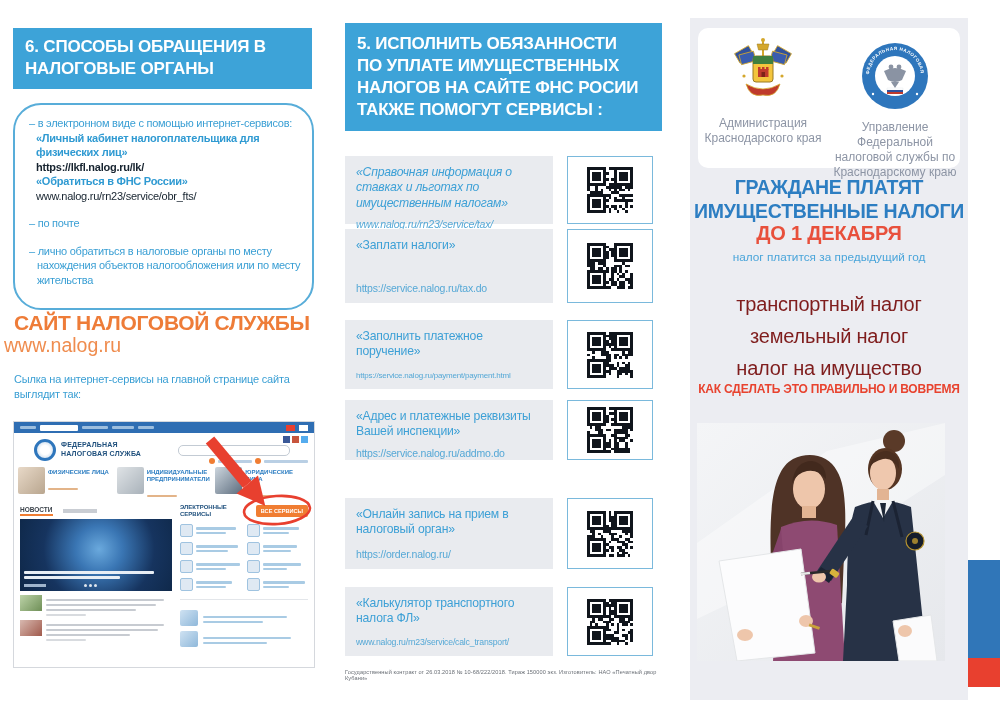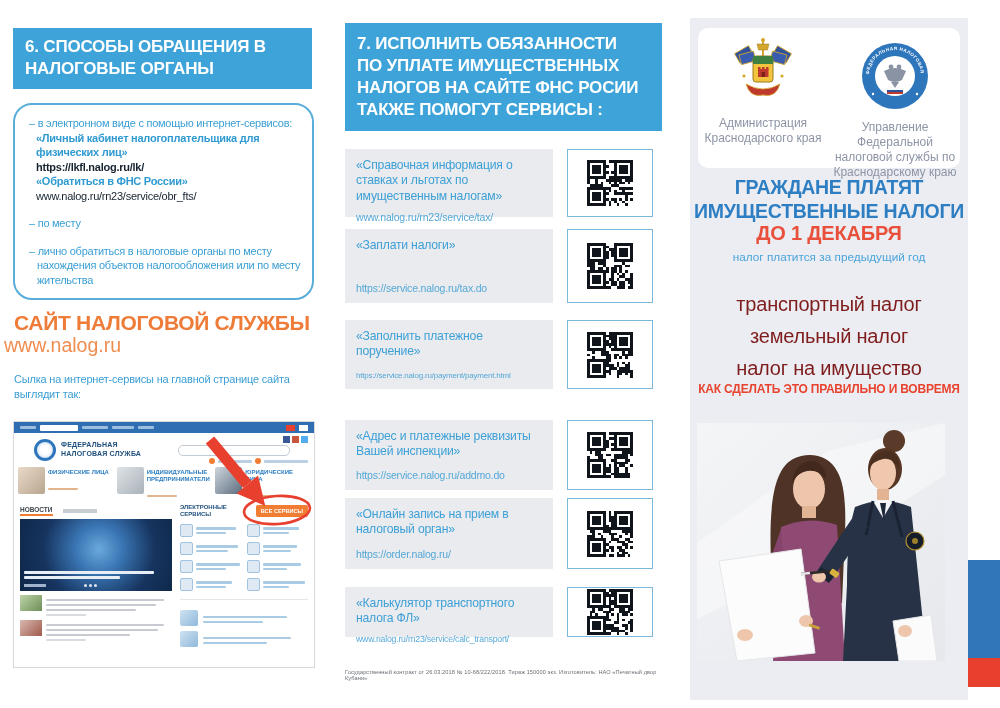--- a/index.html
+++ b/index.html
@@ -4,21 +4,21 @@
 <style>
   html,body{margin:0;padding:0;background:#fff;}
   .leaf{position:relative;width:1000px;height:708px;background:#fff;overflow:hidden;
         font-family:"Liberation Sans","DejaVu Sans",sans-serif;}
   .abs{position:absolute;}
 
   
   .l-header{left:13px;top:28px;width:275px;padding:8px 12px;background:#3da3d8;color:#fff;
             font-weight:700;font-size:17px;line-height:1.32;letter-spacing:-0.2px;}
   .l-contact{left:13px;top:103px;width:273px;min-height:168px;border:2px solid #58add9;
-             border-radius:19px;padding:11px 10px 11px 14px;color:#3a9fd4;
+             border-radius:28px;padding:11px 10px 21px 14px;color:#3a9fd4;
              font-size:11px;line-height:1.32;letter-spacing:-0.25px;}
   .l-contact p{margin:0;padding-left:8px;text-indent:-8px;}
   .l-contact .ind{padding-left:7px;text-indent:0;}
   .l-contact .b-blue{font-weight:700;color:#2f9ad2;}
   .l-contact .dark{color:#16232f;}
   .l-contact .bold{font-weight:700;}
   .l-contact .gap{margin-top:13px;}
   .l-site-title{left:14px;top:311px;color:#ee7c38;font-weight:700;font-size:21px;letter-spacing:-0.3px;}
   .l-site-url{left:4px;top:334px;color:#ef8c4e;font-size:19.5px;}
   .l-note{left:14px;top:372px;width:302px;color:#3a9fd4;font-size:11px;line-height:1.35;letter-spacing:-0.2px;}
@@ -129,21 +129,21 @@
     <div>6. СПОСОБЫ ОБРАЩЕНИЯ В</div>
     <div>НАЛОГОВЫЕ ОРГАНЫ</div>
   </div>
 
   <div class="abs l-contact">
     <p>– в электронном виде с помощью интернет-сервисов:</p>
     <div class="ind b-blue">«Личный кабинет налогоплательщика для физических лиц»</div>
     <div class="ind dark bold">https://lkfl.nalog.ru/lk/</div>
     <div class="ind b-blue">«Обратиться в ФНС России»</div>
     <div class="ind dark">www.nalog.ru/rn23/service/obr_fts/</div>
-    <p class="gap">– по месту</p>
+    <p class="gap">– по почте</p>
     <p class="gap">– лично обратиться в налоговые органы по месту нахождения объектов налогообложения или по месту жительства</p>
   </div>
 
   <div class="abs l-site-title">САЙТ НАЛОГОВОЙ СЛУЖБЫ</div>
   <div class="abs l-site-url">www.nalog.ru</div>
   <div class="abs l-note">Сылка на интернет-сервисы на главной странице сайта выглядит так:</div>
 
   <div class="abs mock">
     <div class="mock-topbar">
       <span class="tb-bar" style="width:16px"></span>
@@ -312,27 +312,27 @@
     <svg class="mock-overlay" viewBox="0 0 300 245" xmlns="http://www.w3.org/2000/svg">
       <ellipse cx="263" cy="88" rx="33" ry="14" fill="none" stroke="#e8402f" stroke-width="2.6" transform="rotate(-4 263 88)"></ellipse>
       <g transform="translate(196,18) rotate(-40)" fill="#e8402f">
         <rect x="-5.5" y="0" width="11" height="58"></rect>
         <polygon points="-14,58 14,58 0,86"></polygon>
       </g>
     </svg>
   </div>
 
   <div class="abs m-header">
-    <div>7. ИСПОЛНИТЬ ОБЯЗАННОСТИ</div>
+    <div>5. ИСПОЛНИТЬ ОБЯЗАННОСТИ</div>
     <div>ПО УПЛАТЕ ИМУЩЕСТВЕННЫХ</div>
     <div>НАЛОГОВ НА САЙТЕ ФНС РОСИИ</div>
     <div>ТАКЖЕ ПОМОГУТ СЕРВИСЫ :</div>
   </div>
 
-  <div class="abs m-card" style="top:149px;height:68px;">
+  <div class="abs m-card" style="top:156px;height:68px;font-style:italic;">
     <div class="m-card-text">
         <div class="m-title">«Справочная информация о ставках и льготах по имущественным налогам»</div>
       <div class="m-url">www.nalog.ru/rn23/service/tax/</div>
       </div>
     <div class="qr-box">
         <div class="qr-code"><svg xmlns="http://www.w3.org/2000/svg" width="46" height="46" shape-rendering="crispEdges">
             <rect x="0.00" y="0.00" width="2.71" height="2.71" fill="#10151c"></rect>
             <rect x="2.71" y="0.00" width="2.71" height="2.71" fill="#10151c"></rect>
             <rect x="5.41" y="0.00" width="2.71" height="2.71" fill="#10151c"></rect>
             <rect x="8.12" y="0.00" width="2.71" height="2.71" fill="#10151c"></rect>
@@ -852,21 +852,21 @@
             <rect x="5.41" y="43.29" width="2.71" height="2.71" fill="#10151c"></rect>
             <rect x="8.12" y="43.29" width="2.71" height="2.71" fill="#10151c"></rect>
             <rect x="10.82" y="43.29" width="2.71" height="2.71" fill="#10151c"></rect>
             <rect x="13.53" y="43.29" width="2.71" height="2.71" fill="#10151c"></rect>
             <rect x="16.24" y="43.29" width="2.71" height="2.71" fill="#10151c"></rect>
             <rect x="29.76" y="43.29" width="2.71" height="2.71" fill="#10151c"></rect>
             <rect x="43.29" y="43.29" width="2.71" height="2.71" fill="#10151c"></rect>
           </svg></div>
       </div>
   </div>
-  <div class="abs m-card" style="top:420px;height:70px;">
+  <div class="abs m-card" style="top:400px;height:60px;">
     <div class="m-card-text">
         <div class="m-title">«Адрес и платежные реквизиты Вашей инспекции»</div>
       <div class="m-url">https://service.nalog.ru/addmo.do</div>
       </div>
     <div class="qr-box">
         <div class="qr-code"><svg xmlns="http://www.w3.org/2000/svg" width="46" height="46" shape-rendering="crispEdges">
             <rect x="0.00" y="0.00" width="2.71" height="2.71" fill="#10151c"></rect>
             <rect x="2.71" y="0.00" width="2.71" height="2.71" fill="#10151c"></rect>
             <rect x="5.41" y="0.00" width="2.71" height="2.71" fill="#10151c"></rect>
             <rect x="8.12" y="0.00" width="2.71" height="2.71" fill="#10151c"></rect>
@@ -1212,21 +1212,21 @@
             <rect x="16.24" y="43.29" width="2.71" height="2.71" fill="#10151c"></rect>
             <rect x="21.65" y="43.29" width="2.71" height="2.71" fill="#10151c"></rect>
             <rect x="24.35" y="43.29" width="2.71" height="2.71" fill="#10151c"></rect>
             <rect x="29.76" y="43.29" width="2.71" height="2.71" fill="#10151c"></rect>
             <rect x="32.47" y="43.29" width="2.71" height="2.71" fill="#10151c"></rect>
             <rect x="35.18" y="43.29" width="2.71" height="2.71" fill="#10151c"></rect>
             <rect x="40.59" y="43.29" width="2.71" height="2.71" fill="#10151c"></rect>
           </svg></div>
       </div>
   </div>
-  <div class="abs m-card" style="top:587px;height:50px;">
+  <div class="abs m-card" style="top:587px;height:69px;">
     <div class="m-card-text">
         <div class="m-title">«Калькулятор транспортного налога ФЛ»</div>
       <div class="m-url url-s">www.nalog.ru/rn23/service/calc_transport/</div>
       </div>
     <div class="qr-box">
         <div class="qr-code"><svg xmlns="http://www.w3.org/2000/svg" width="46" height="46" shape-rendering="crispEdges">
             <rect x="0.00" y="0.00" width="2.71" height="2.71" fill="#10151c"></rect>
             <rect x="2.71" y="0.00" width="2.71" height="2.71" fill="#10151c"></rect>
             <rect x="5.41" y="0.00" width="2.71" height="2.71" fill="#10151c"></rect>
             <rect x="8.12" y="0.00" width="2.71" height="2.71" fill="#10151c"></rect>

